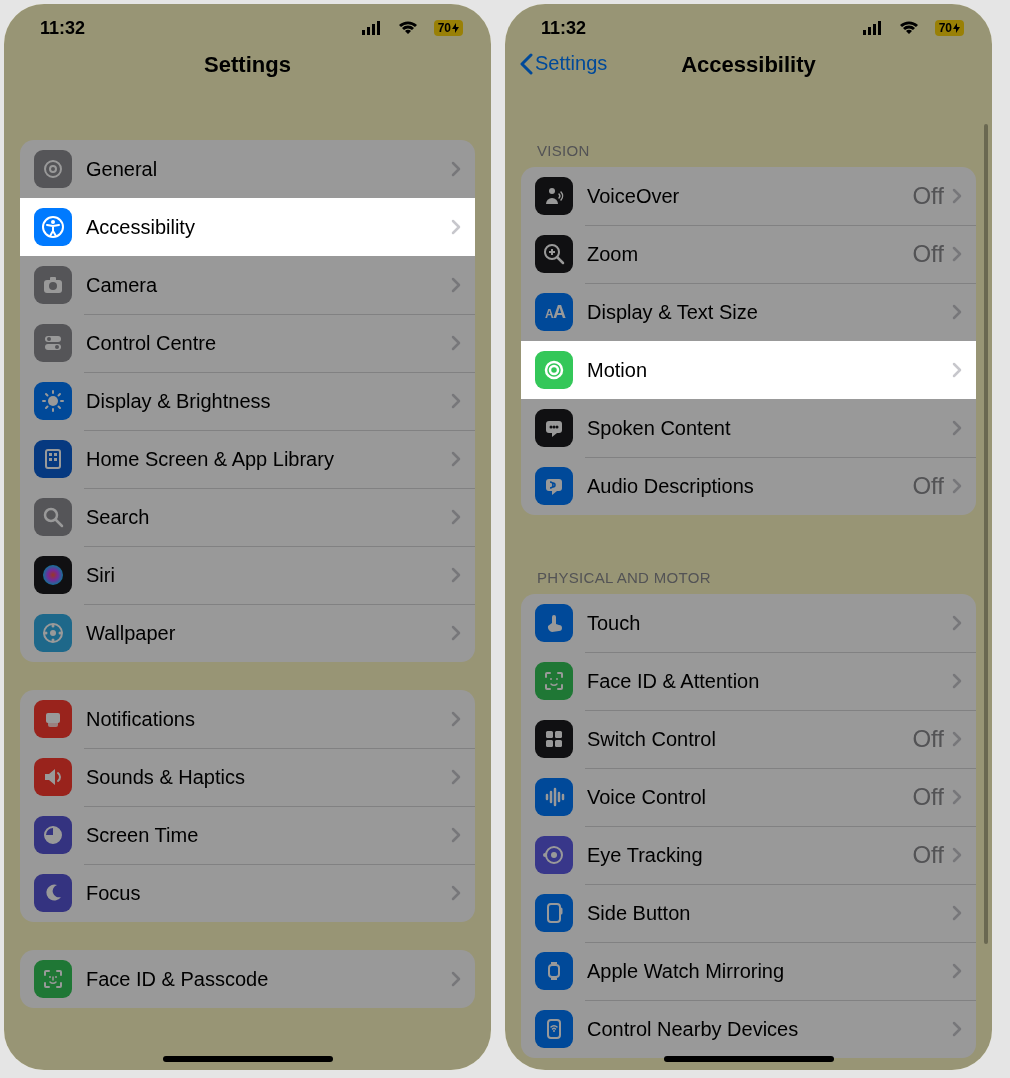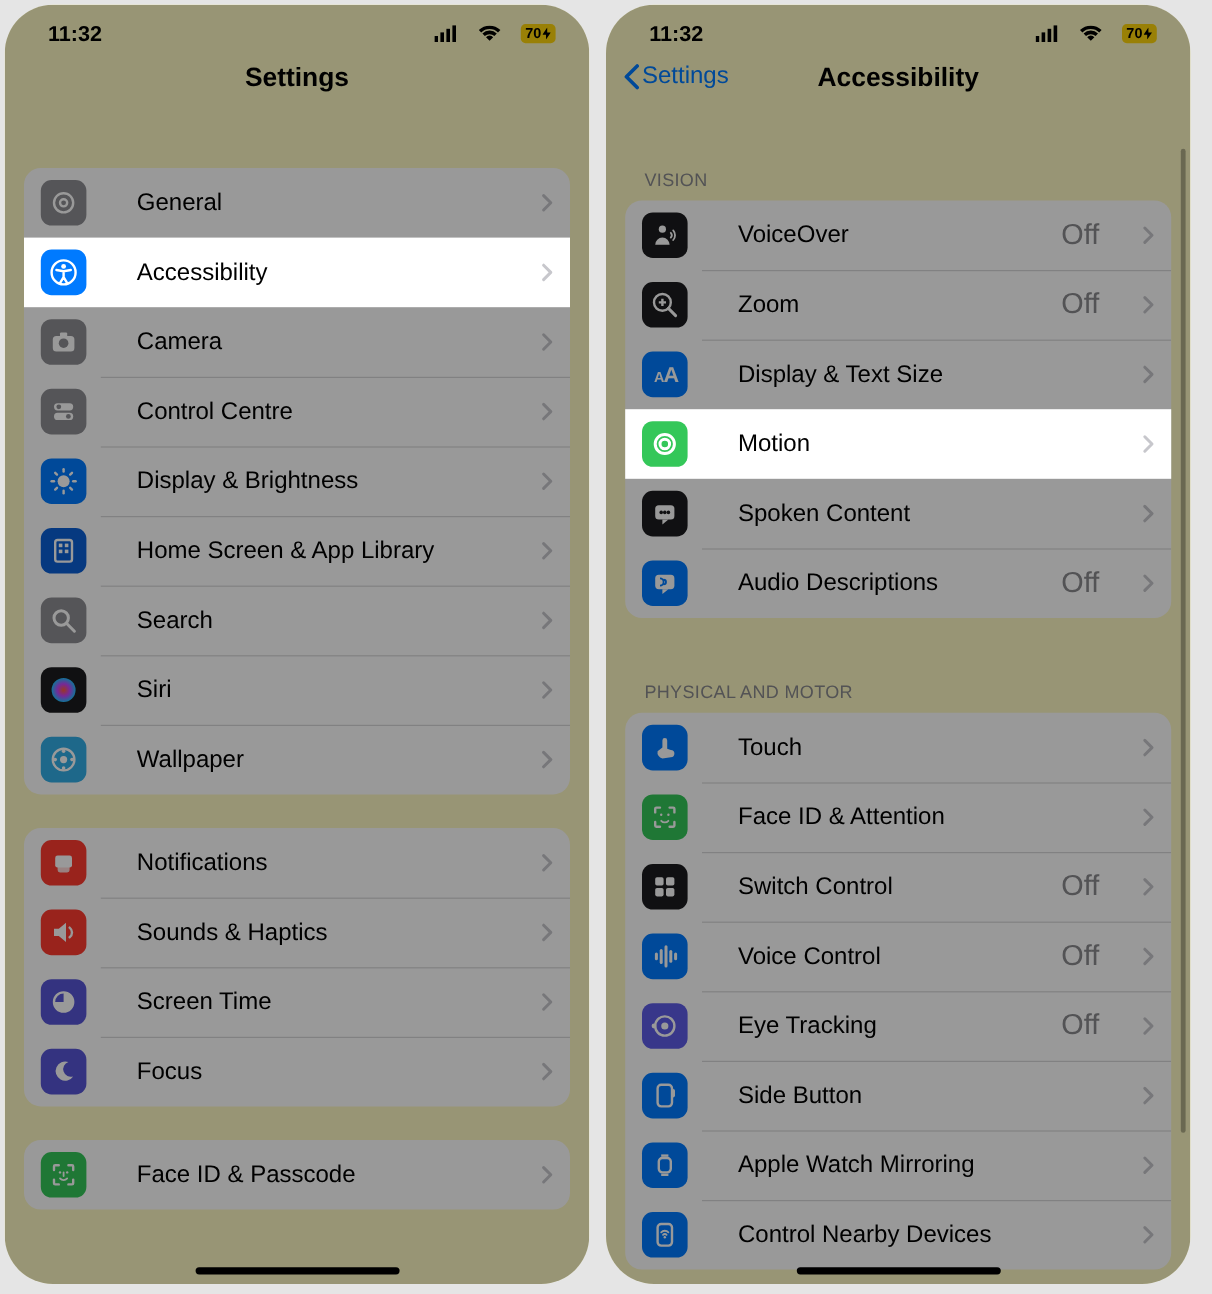--- a/index.html
+++ b/index.html
@@ -87,21 +87,20 @@
     overflow: hidden;
     margin-bottom: 28px;
   }
   .group.first { margin-top: 24px; }
   .row {
     display: flex;
     align-items: center;
     min-height: 58px;
     padding: 8px 14px 8px 14px;
     position: relative;
-    gap: 28px;
   }
   .row + .row::before {
     content: "";
     position: absolute;
     top: 0;
     left: 64px;
     right: 0;
     height: 1px;
     background: rgba(60,60,67,0.2);
   }

